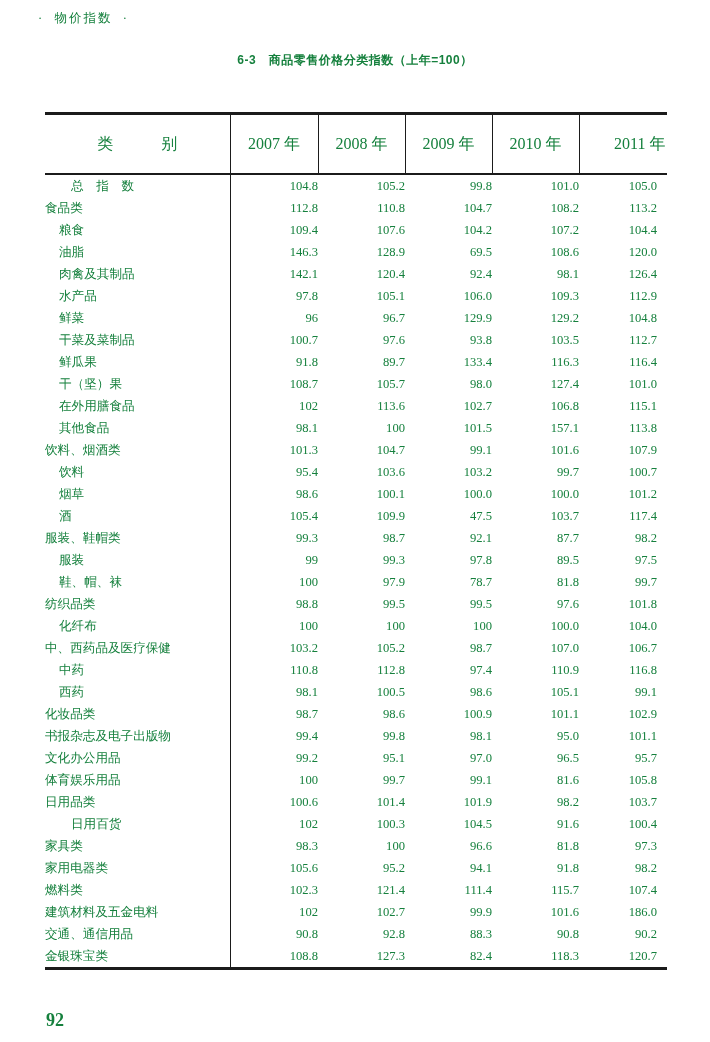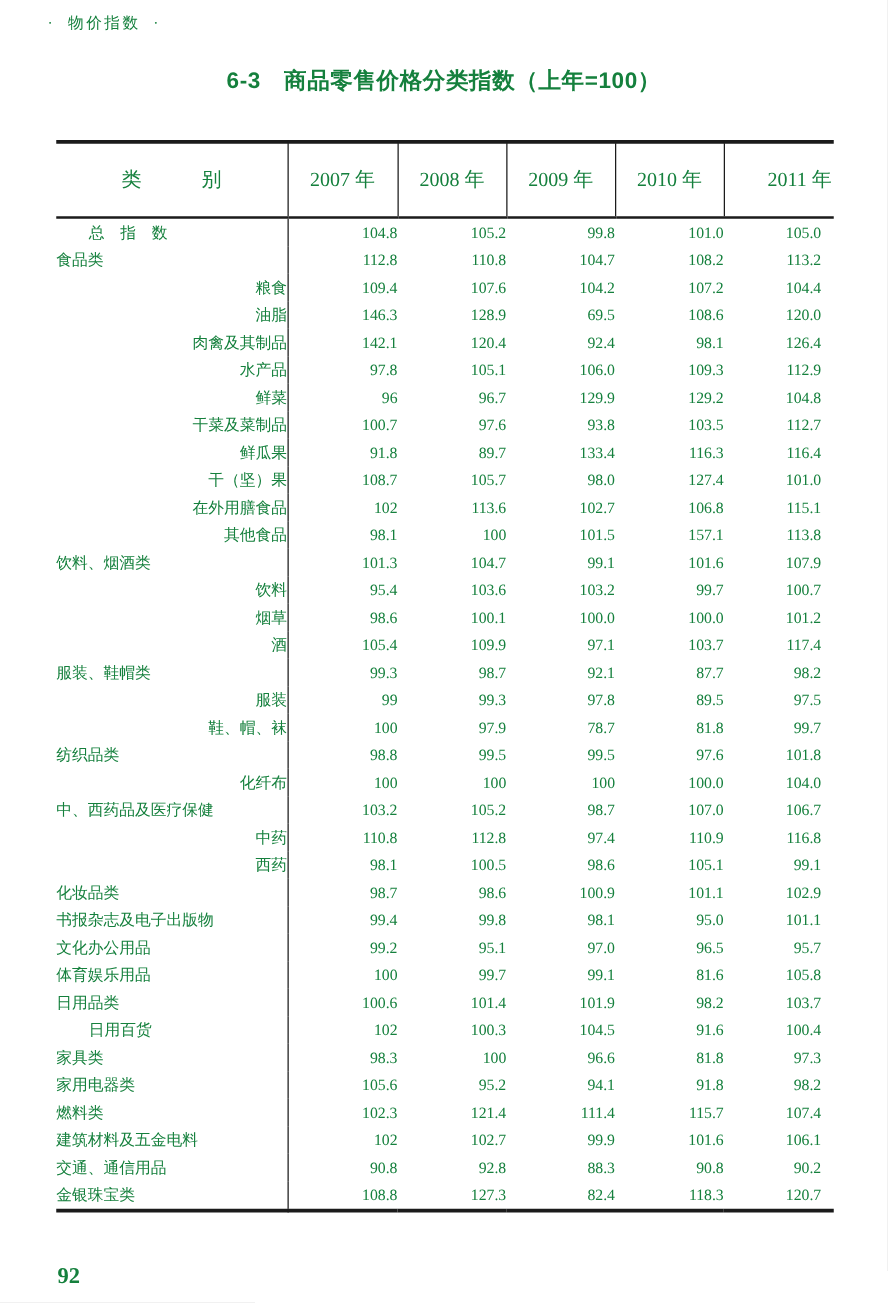--- a/index.html
+++ b/index.html
@@ -22,21 +22,21 @@
   }
   .doc-title {
     position: absolute;
     top: 52px;
     left: 0;
     width: 100%;
     margin: 0;
     text-align: center;
     font-family: "Liberation Sans", "DejaVu Sans", sans-serif;
     font-weight: bold;
-    font-size: 18px;
+    font-size: 12px;
     letter-spacing: 0.5px;
   }
   table.idx {
     position: absolute;
     top: 112px;
     left: 45px;
     width: 622px;
     border-collapse: collapse;
     table-layout: fixed;
     border-top: 3px solid #1b1b1b;
@@ -60,21 +60,21 @@
     font-size: 12.6px;
     line-height: 22px;
     vertical-align: middle;
     white-space: pre;
   }
   td.label-cell {
     text-align: left;
     border-right: 1.5px solid #1b1b1b;
     padding-left: 2px;
   }
-  td.label-cell.indent-1 { padding-left: 14px; text-align: right; }
+  td.label-cell.indent-1 { padding-left: 14px; }
   td.label-cell.indent-2 { padding-left: 26px; }
   td.num-cell { text-align: right; padding-right: 22px; }
   td.num-cell.last { padding-right: 10px; }
   .page-number {
     position: absolute;
     top: 1010px;
     left: 46px;
     font-size: 18px;
     font-weight: bold;
   }
@@ -224,21 +224,21 @@
           <td class="num-cell">98.6</td>
           <td class="num-cell">100.1</td>
           <td class="num-cell">100.0</td>
           <td class="num-cell">100.0</td>
           <td class="num-cell last">101.2</td>
         </tr>
         <tr>
           <td class="label-cell indent-1">酒</td>
           <td class="num-cell">105.4</td>
           <td class="num-cell">109.9</td>
-          <td class="num-cell">97.1</td>
+          <td class="num-cell">47.5</td>
           <td class="num-cell">103.7</td>
           <td class="num-cell last">117.4</td>
         </tr>
         <tr>
           <td class="label-cell indent-0">服装、鞋帽类</td>
           <td class="num-cell">99.3</td>
           <td class="num-cell">98.7</td>
           <td class="num-cell">92.1</td>
           <td class="num-cell">87.7</td>
           <td class="num-cell last">98.2</td>
@@ -370,21 +370,21 @@
           <td class="num-cell">111.4</td>
           <td class="num-cell">115.7</td>
           <td class="num-cell last">107.4</td>
         </tr>
         <tr>
           <td class="label-cell indent-0">建筑材料及五金电料</td>
           <td class="num-cell">102</td>
           <td class="num-cell">102.7</td>
           <td class="num-cell">99.9</td>
           <td class="num-cell">101.6</td>
-          <td class="num-cell last">106.1</td>
+          <td class="num-cell last">186.0</td>
         </tr>
         <tr>
           <td class="label-cell indent-0">交通、通信用品</td>
           <td class="num-cell">90.8</td>
           <td class="num-cell">92.8</td>
           <td class="num-cell">88.3</td>
           <td class="num-cell">90.8</td>
           <td class="num-cell last">90.2</td>
         </tr>
         <tr>

